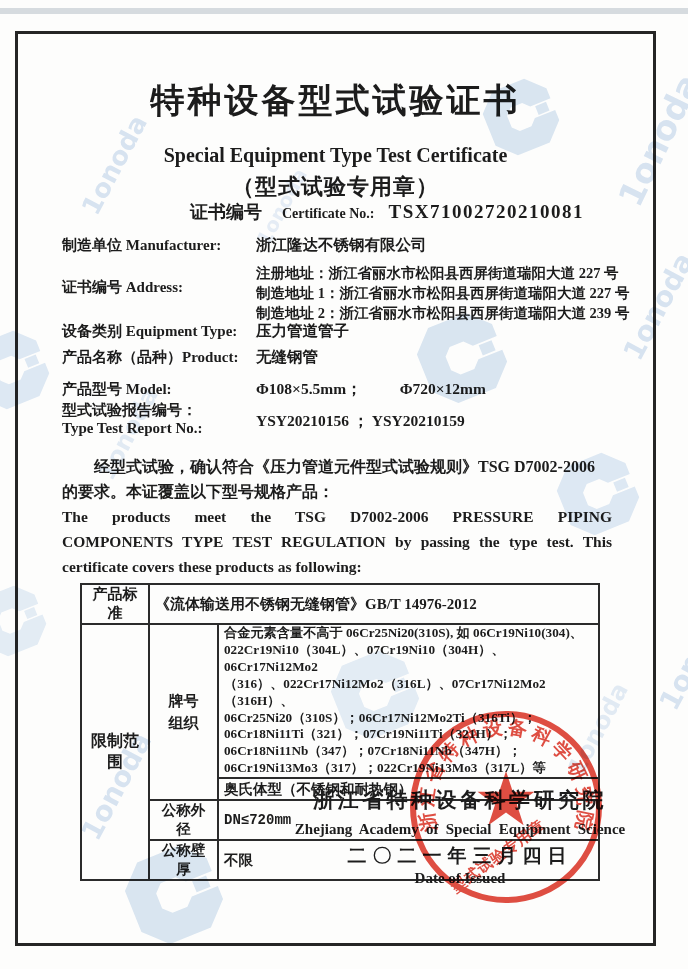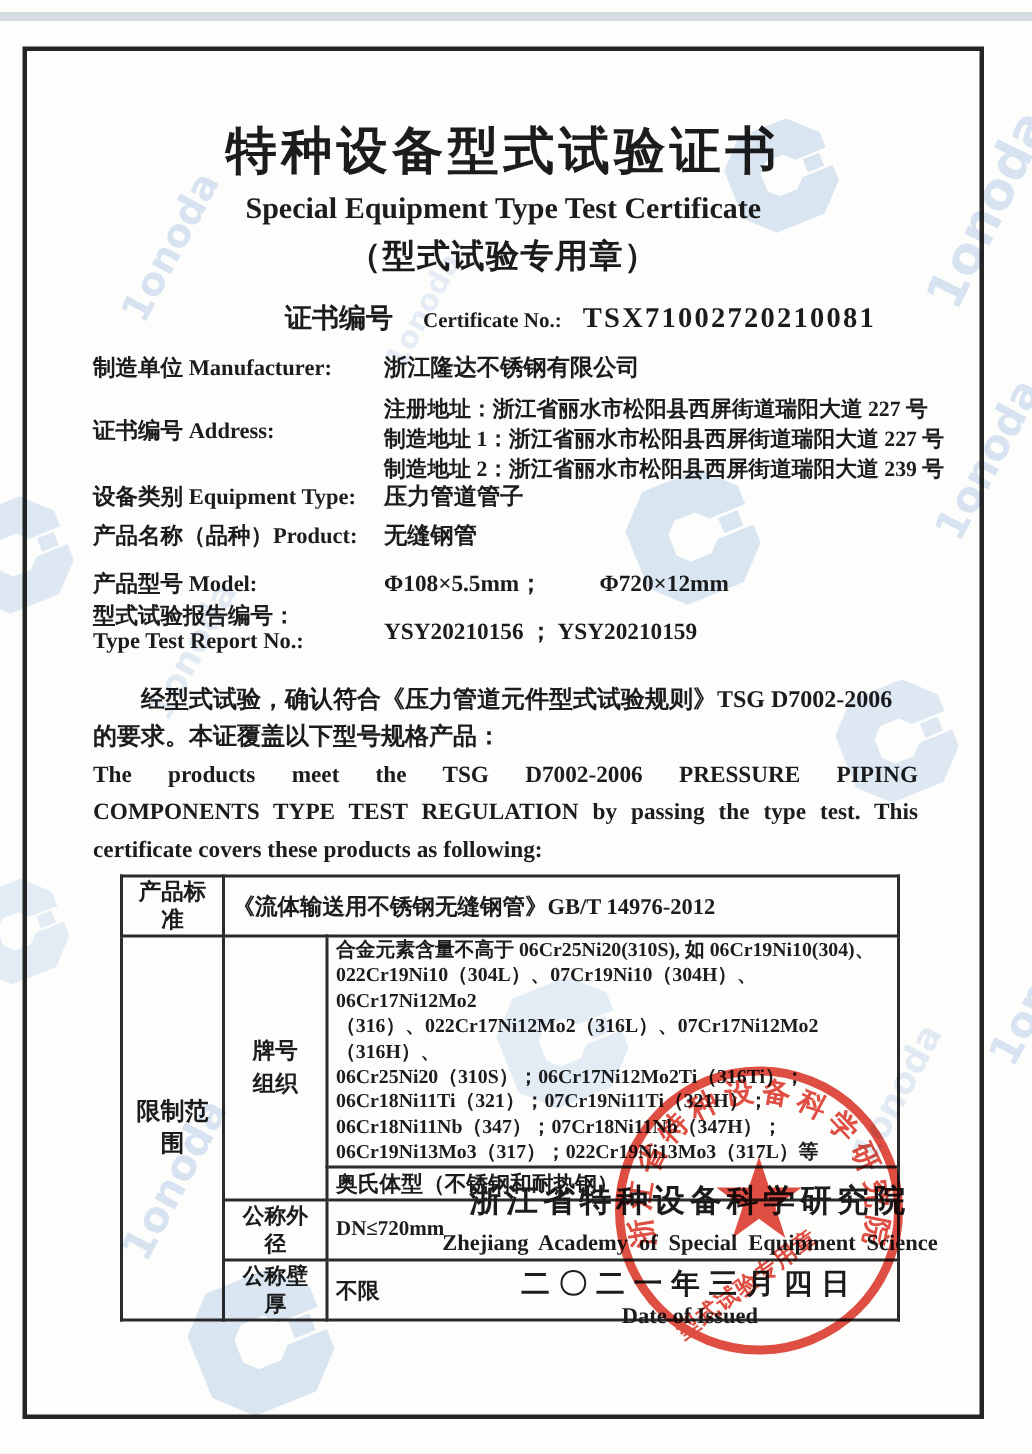--- a/index.html
+++ b/index.html
@@ -13,21 +13,21 @@
   .frame{position:absolute;left:15px;top:31px;width:635px;height:909px;border:3px solid #252525;}
 
   
   .wm{position:absolute;z-index:6;pointer-events:none;mix-blend-mode:multiply;opacity:.55;color:#b9cfe9;}
   .wm-text{font-family:"DejaVu Sans","Liberation Sans",sans-serif;font-weight:bold;white-space:nowrap;}
   .wm svg{display:block;}
 
   
   .title-block{position:absolute;left:15px;top:78px;width:641px;text-align:center;z-index:2;}
   .title-cn{font-size:34px;letter-spacing:3px;}
-  .title-en{font-size:20px;margin-top:4px;}
+  .title-en{font-size:20px;margin-top:20px;}
   .subtitle-cn{font-size:22px;margin-top:5px;letter-spacing:1px;}
   .subtitle-en{font-size:14.5px;margin-top:4px;}
 
   .cert-line{position:absolute;left:190px;top:200px;z-index:2;white-space:nowrap;}
   .cert-label-cn{font-size:18px;}
   .cert-label-en{font-size:14px;margin-left:16px;}
   .cert-no{font-size:19px;letter-spacing:1.5px;margin-left:10px;}
 
   
   .flabel{position:absolute;left:62px;font-size:15px;z-index:2;white-space:nowrap;}
@@ -46,21 +46,21 @@
   table.spec{position:absolute;left:80px;top:583px;z-index:2;border-collapse:collapse;table-layout:fixed;}
   table.spec td{border:2px solid #2b2b2b;padding:0 5px;font-weight:bold;vertical-align:middle;}
   td.cc{text-align:center;padding:0 2px;}
   .col1{width:68px;} .col2{width:69px;} .col3{width:381px;}
   .r-std{height:26px;font-size:15px;}
   .std-val{font-size:15px;}
   .grade-text{font-size:13.2px;line-height:16.9px;white-space:pre-line;padding:2px 4px 2px 6px;}
   .grade-label{font-size:15px;line-height:22px;white-space:pre-line;}
   .r-aus{height:22px;font-size:14.5px;}
   .r-sm{height:21px;font-size:14.5px;}
-  .dn-val{font-size:14px;font-family:Liberation Serif, serif;}
+  .dn-val{font-size:14px;font-family:Liberation Mono, monospace;}
 
   
   .footer{position:absolute;left:292px;top:786px;width:336px;text-align:center;z-index:2;}
   .issuer-cn{font-size:21px;letter-spacing:3.5px;white-space:nowrap;}
   .issuer-en{font-size:15px;margin-top:7px;word-spacing:3.5px;white-space:nowrap;}
   .date-cn{font-size:19px;letter-spacing:6px;margin-top:5px;white-space:nowrap;}
   .date-en{font-size:15px;margin-top:1px;}
 
   .seal{position:absolute;left:405px;top:706px;width:202px;height:202px;z-index:5;mix-blend-mode:multiply;opacity:.9;pointer-events:none;}
 </style>

